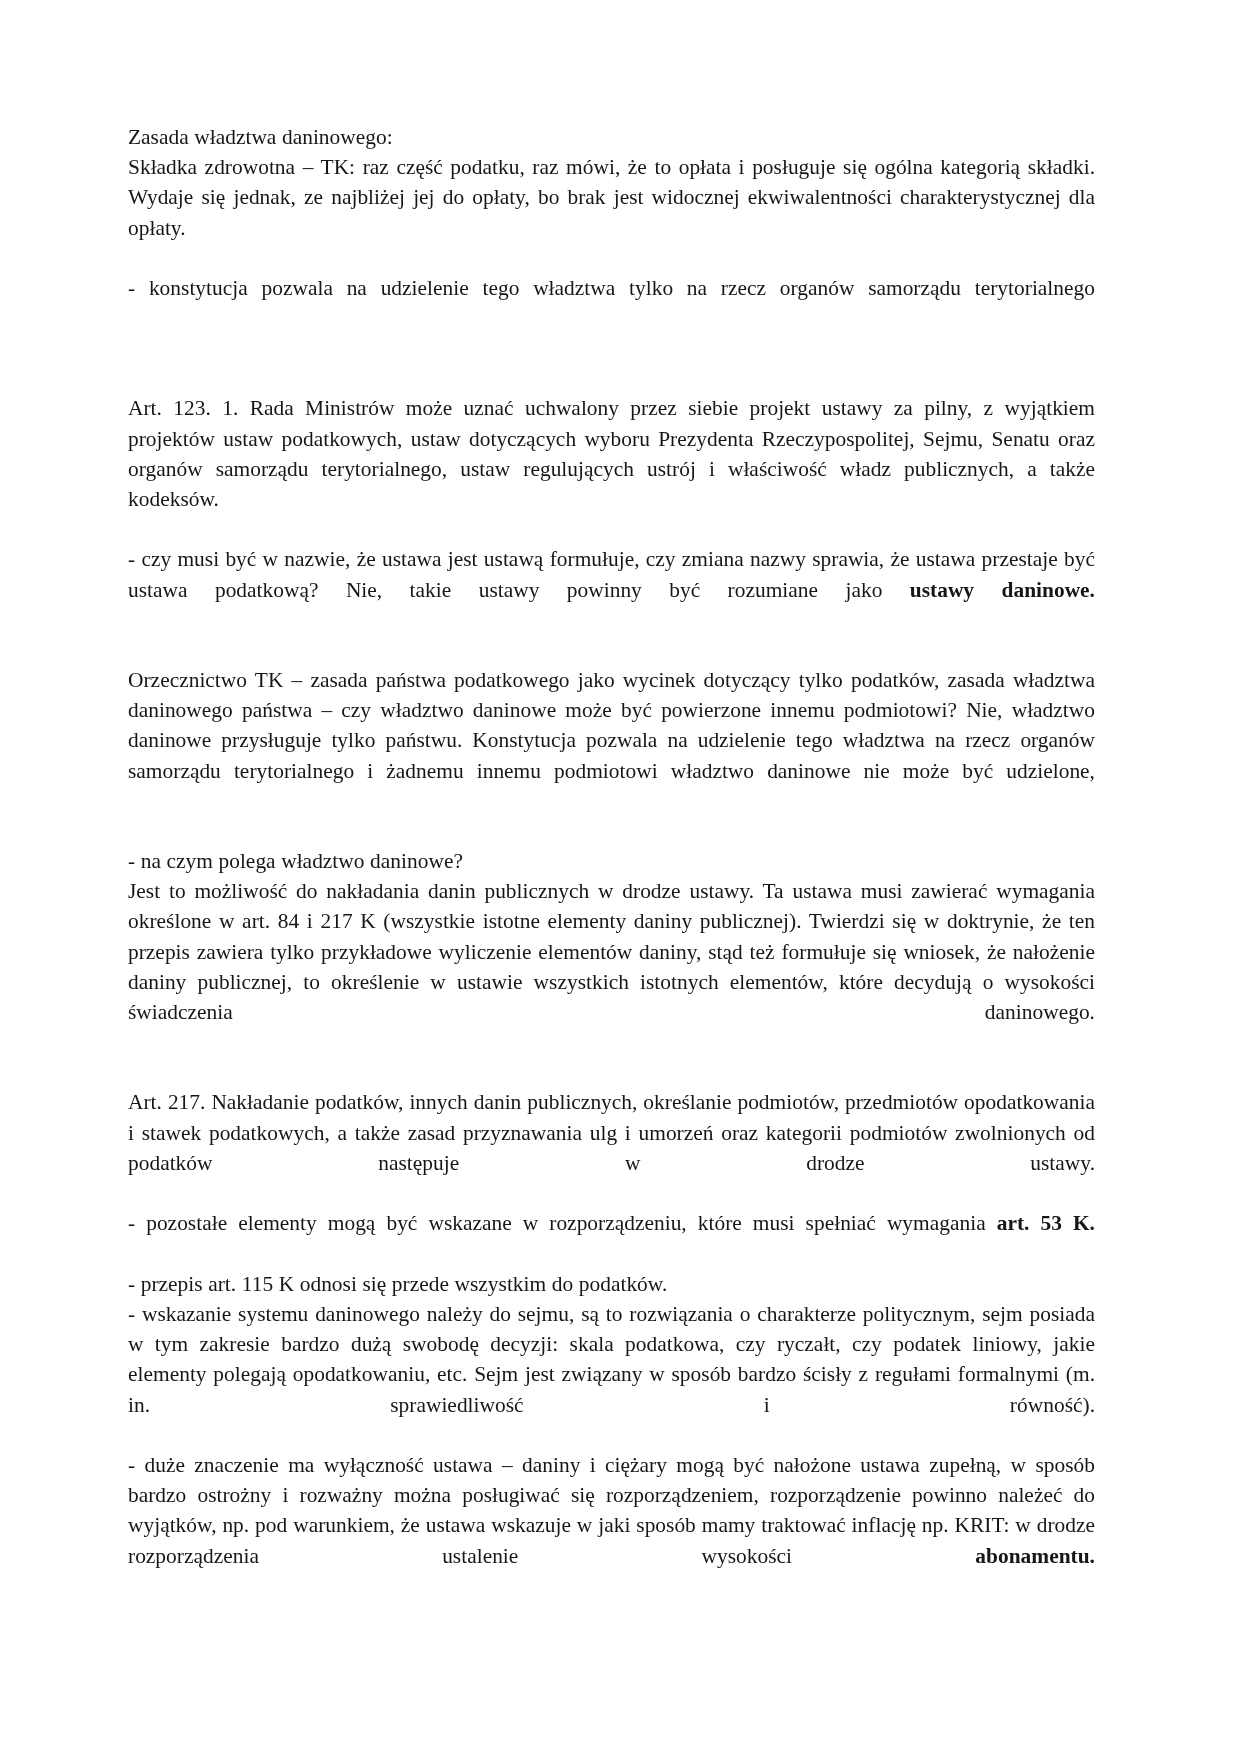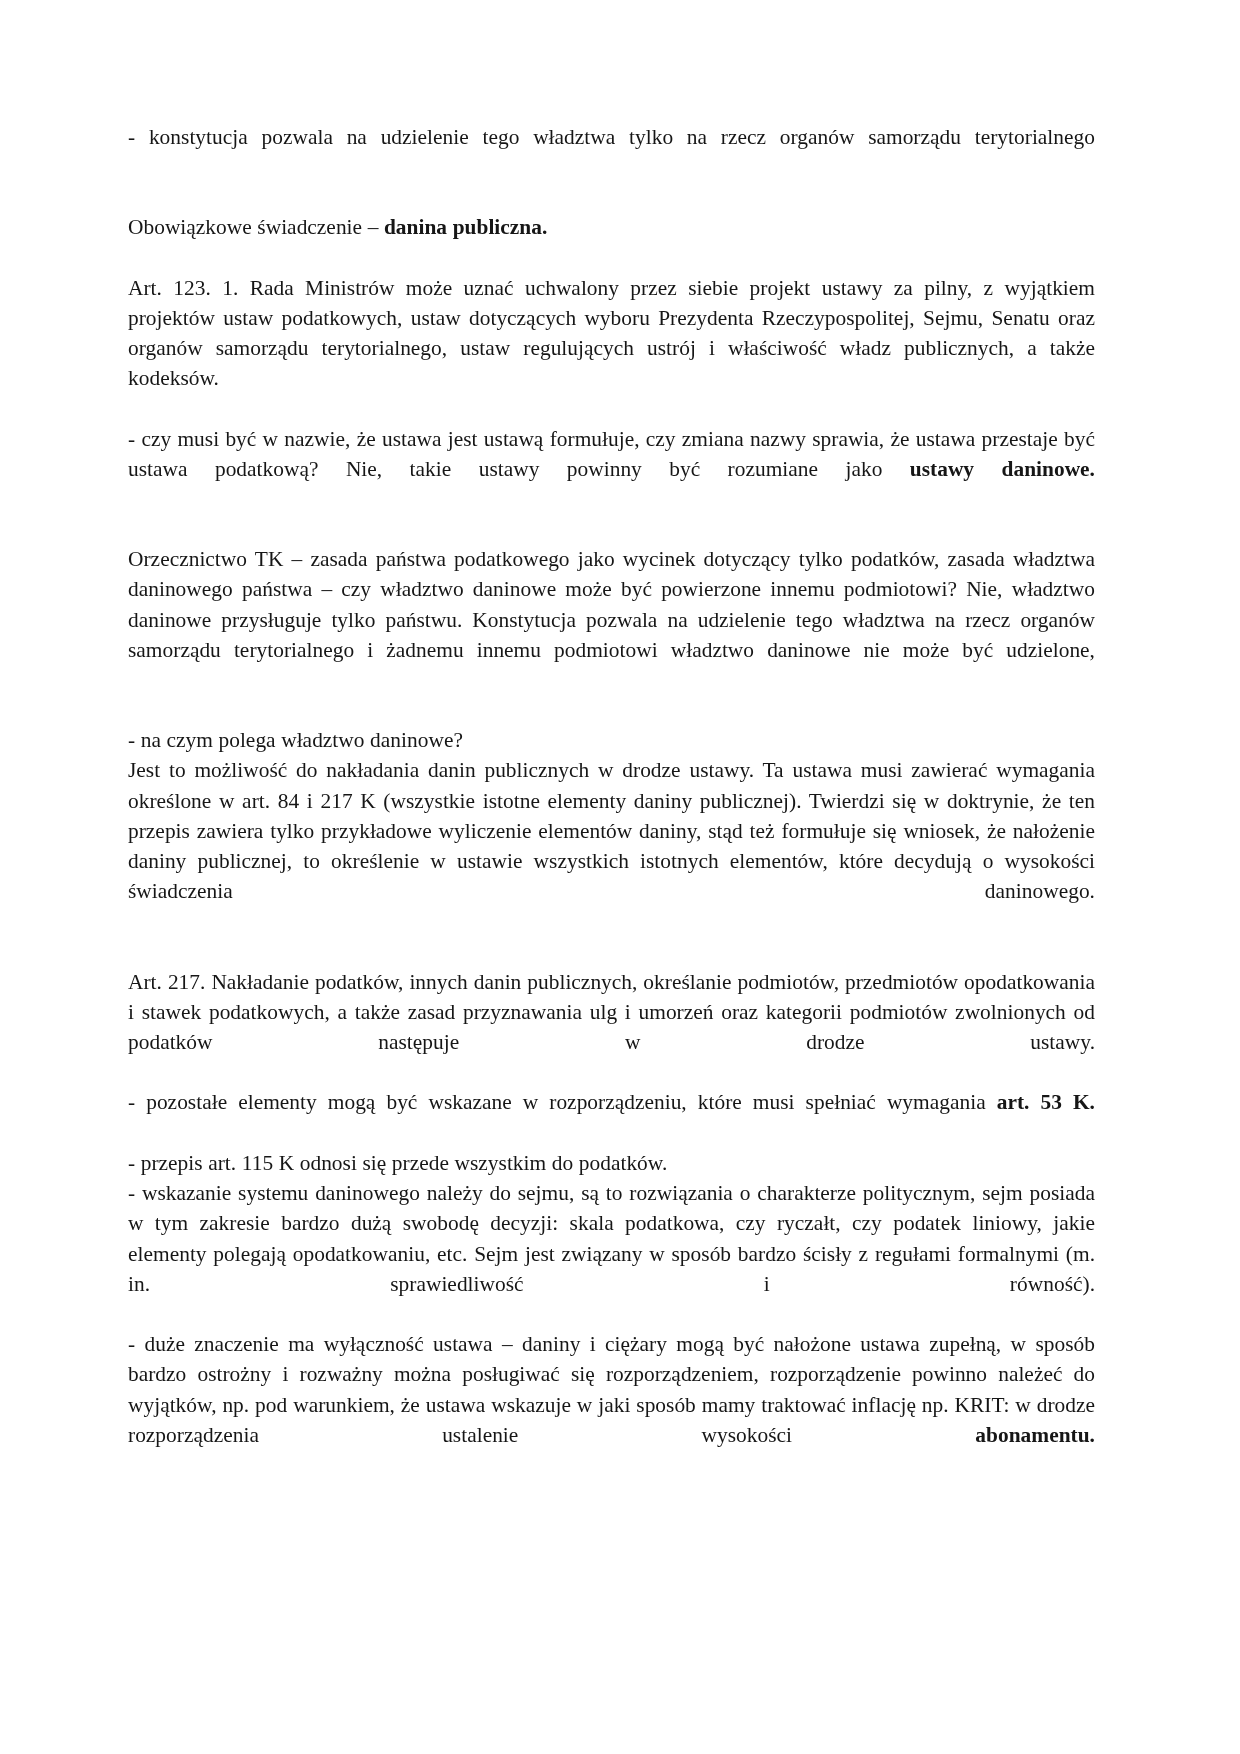--- a/index.html
+++ b/index.html
@@ -50,28 +50,29 @@
     width: 100%;
   }
   .para.nostretch::after { display: none; }
 </style>
 </head>
 <body>
 
 <div class="page">
   <div class="doc-body">
 
+    <p class="para nostretch">Zasada władztwa daninowego:</p>
 
 
+    <p class="para">Składka zdrowotna – TK: raz część podatku, raz mówi, że to opłata i posługuje się ogólna kategorią  składki. Wydaje się jednak, ze najbliżej jej do opłaty, bo brak jest widocznej ekwiwalentności charakterystycznej dla opłaty.</p>
 
     <p class="para">- konstytucja pozwala na udzielenie tego władztwa tylko na rzecz organów samorządu terytorialnego</p>
 
     <div class="gap-md"></div>
 
-    <p class="para nostretch"><span>Obowiązkowe świadczenie – </span><span class="b">danina publiczna.</span></p>
 
     <div class="gap-md"></div>
 
     <p class="para">Art. 123. 1. Rada Ministrów może uznać uchwalony przez siebie projekt ustawy za pilny, z wyjątkiem projektów ustaw podatkowych, ustaw dotyczących wyboru Prezydenta Rzeczypospolitej, Sejmu, Senatu oraz organów samorządu terytorialnego, ustaw regulujących ustrój i właściwość władz publicznych, a także kodeksów.</p>
 
     <p class="para"><span>- czy musi być w nazwie, że ustawa jest ustawą formułuje, czy zmiana nazwy sprawia, że ustawa przestaje być ustawa podatkową? Nie, takie ustawy powinny być rozumiane jako </span><span class="b">ustawy daninowe.</span></p>
 
     <div class="gap-md"></div>
 
     <p class="para">Orzecznictwo  TK – zasada państwa podatkowego jako wycinek dotyczący tylko podatków, zasada władztwa daninowego państwa – czy władztwo daninowe może być powierzone innemu podmiotowi? Nie, władztwo daninowe przysługuje tylko państwu. Konstytucja pozwala na udzielenie tego władztwa na rzecz organów samorządu terytorialnego i żadnemu innemu podmiotowi władztwo daninowe nie może być udzielone,</p>

